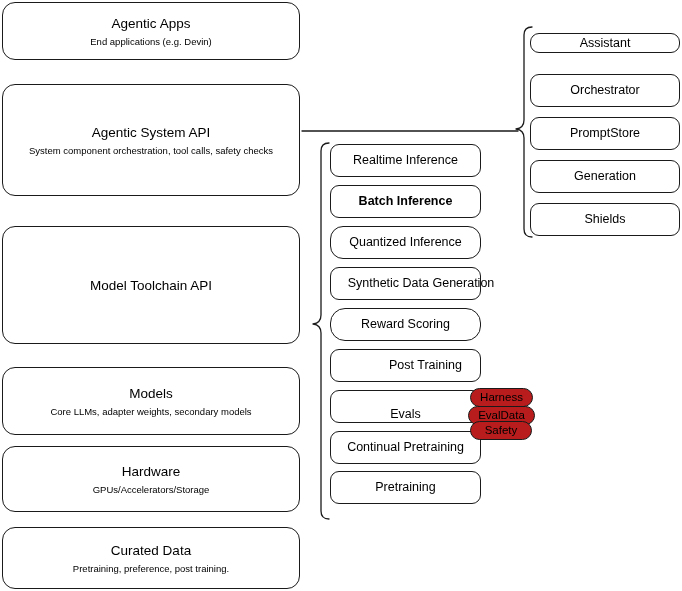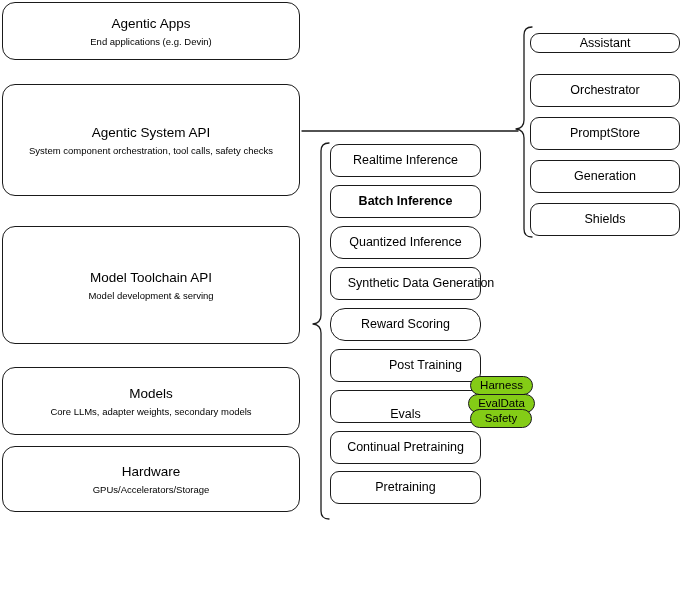--- a/index.html
+++ b/index.html
@@ -54,31 +54,32 @@
     align-items: center;
     justify-content: center;
     font-size: 12.5px;
     line-height: 15px;
     white-space: nowrap;
     color: #000;
   }
   .pill {
     position: absolute;
     box-sizing: border-box;
-    background: #84cc16;
+    background: #b91c1c;
     border: 1.3px solid #1a1a1a;
     border-radius: 999px;
     display: flex;
     align-items: center;
     justify-content: center;
     font-size: 11.5px;
     line-height: 13px;
     white-space: nowrap;
     color: #000;
     z-index: 5;
+    margin-top: 12px;
   }
   .brace, .connector {
     position: absolute;
     overflow: visible;
   }
   .brace path, .connector path, .connector line {
     fill: none;
     stroke: #1a1a1a;
     stroke-width: 1.3;
     stroke-linecap: round;
@@ -95,33 +96,36 @@
     <div class="layer-sub">End applications (e.g. Devin)</div>
   </div>
 
   <div class="node" style="left:2px; top:84px; width:298px; height:112px;">
     <div class="layer-title">Agentic System API</div>
     <div class="layer-sub">System component orchestration, tool calls, safety checks</div>
   </div>
 
   <div class="node" style="left:2px; top:226px; width:298px; height:118px;">
     <div class="layer-title">Model Toolchain API</div>
-    <div class="layer-sub">Model development &amp; serving</div>
   </div>
 
   <div class="node" style="left:2px; top:367px; width:298px; height:68px;">
     <div class="layer-title">Models</div>
     <div class="layer-sub">Core LLMs, adapter weights, secondary models</div>
   </div>
 
   <div class="node" style="left:2px; top:446px; width:298px; height:66px;">
     <div class="layer-title">Hardware</div>
     <div class="layer-sub">GPUs/Accelerators/Storage</div>
   </div>
 
+  <div class="node" style="left:2px; top:527px; width:298px; height:62px;">
+    <div class="layer-title">Curated Data</div>
+    <div class="layer-sub">Pretraining, preference, post training.</div>
+  </div>
 
   <svg class="connector" style="left:300px; top:120px; width:222px; height:30px;" viewBox="0 0 222 30">
     <line x1="2" y1="11" x2="218" y2="11"></line>
   </svg>
 
   <svg class="brace" style="left:303px; top:140px; width:30px; height:382px;" viewBox="0 0 30 382">
     <path d="M26 3 Q18 3 18 11 L18 175 Q18 183 10 184 Q18 185 18 193 L18 371 Q18 379 26 379"></path>
   </svg>
 
   <svg class="brace" style="left:506px; top:24px; width:30px; height:220px;" viewBox="0 0 30 220">

